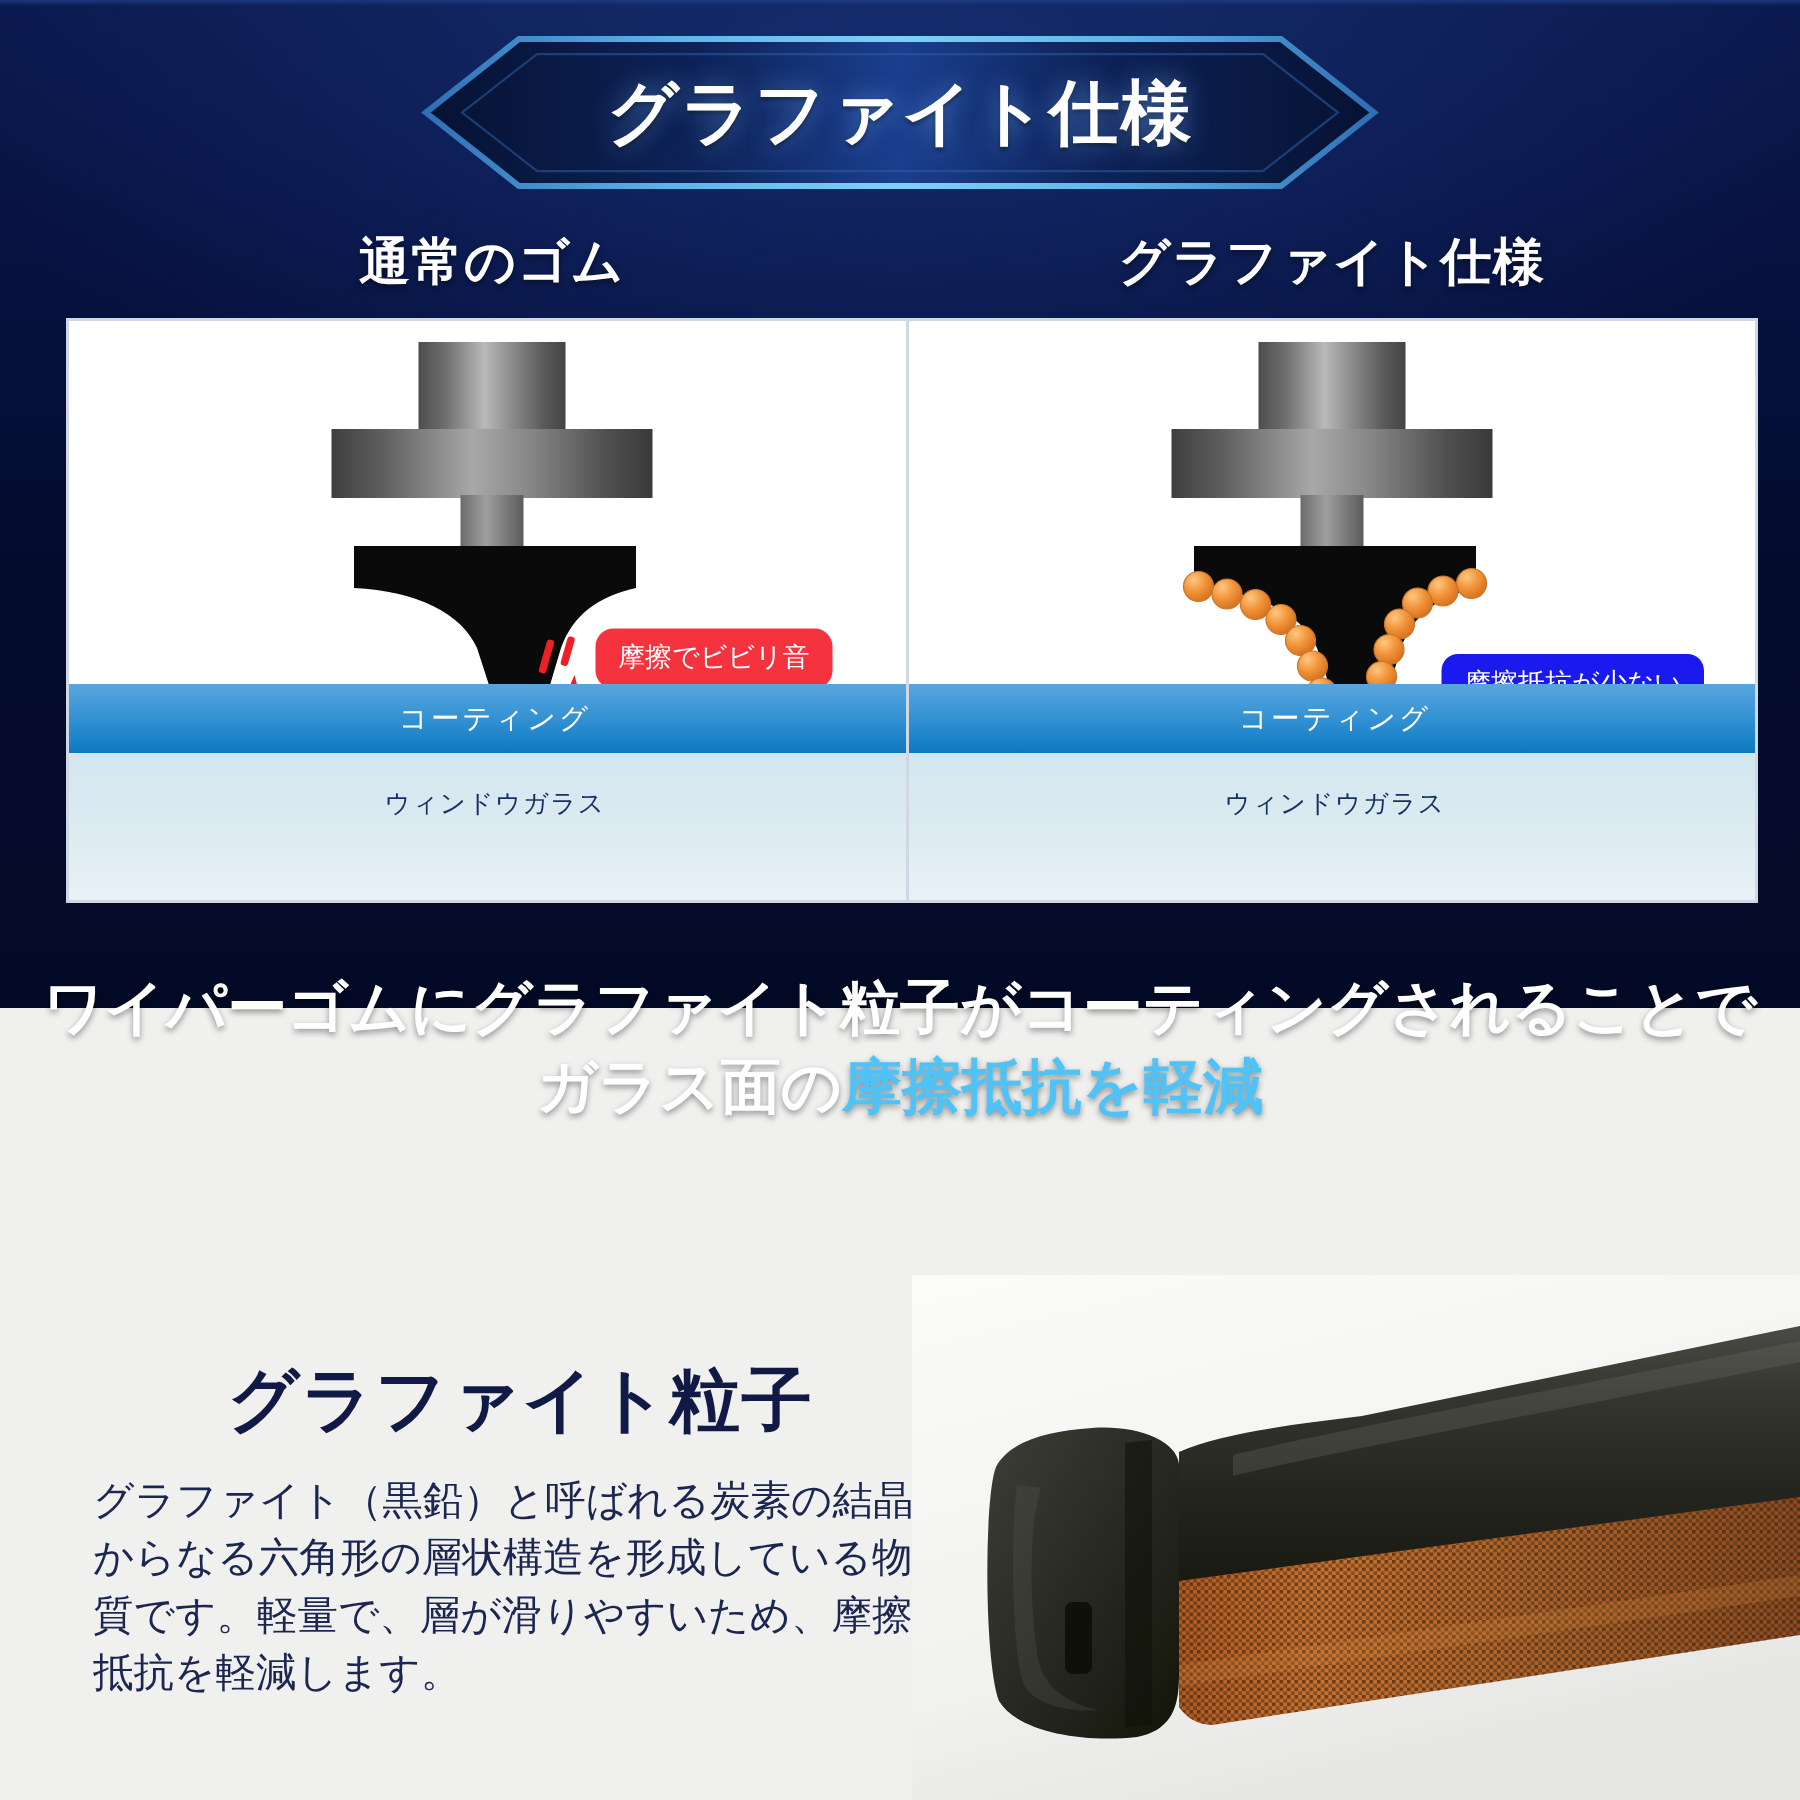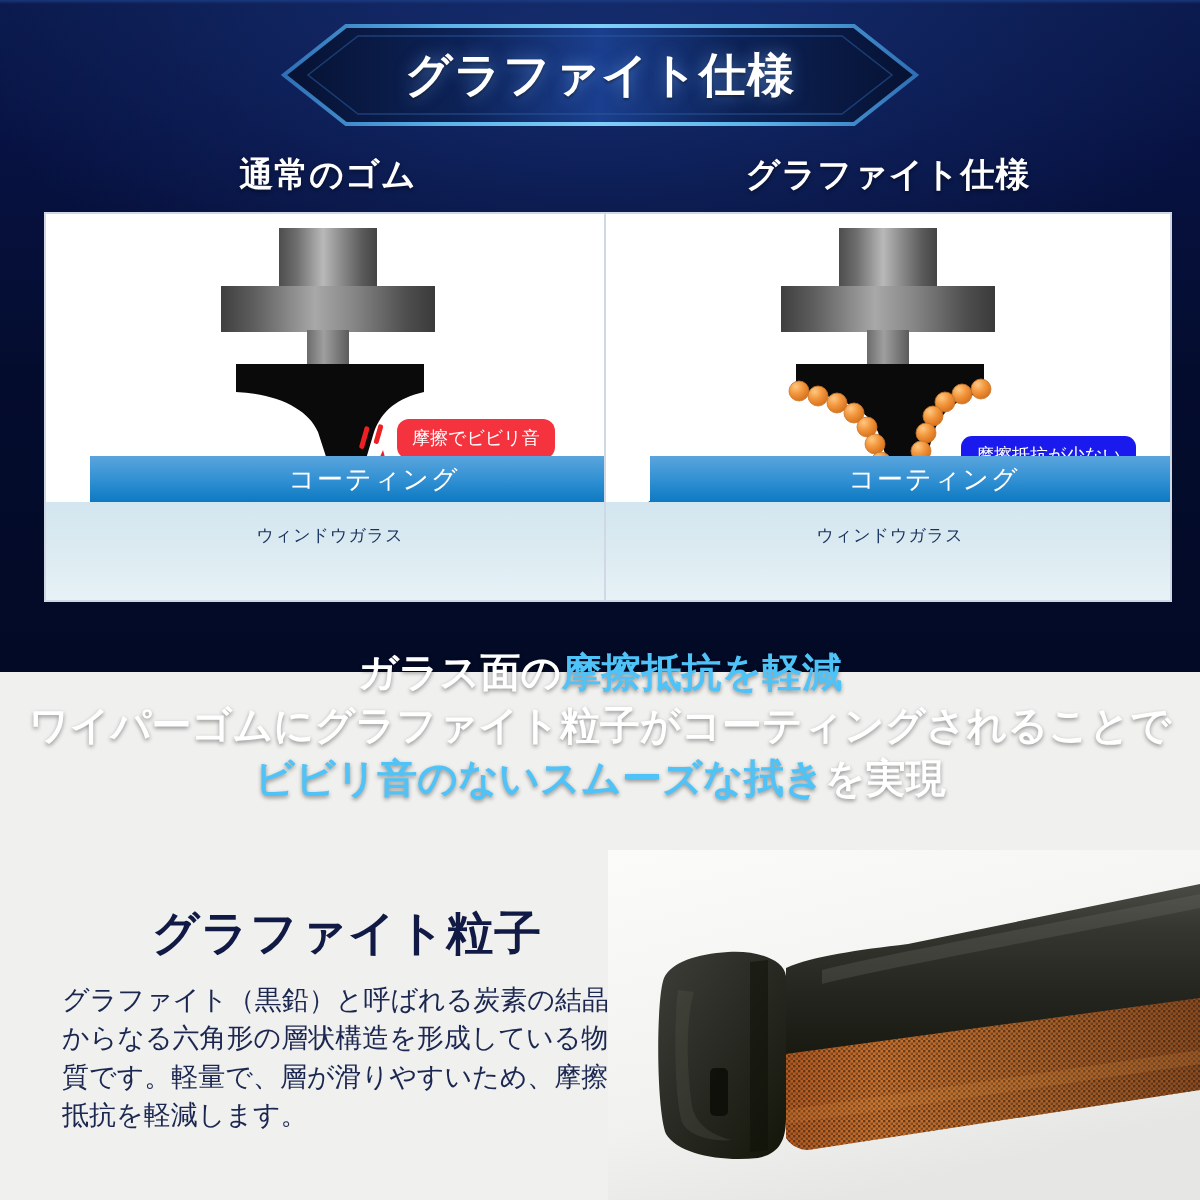--- a/index.html
+++ b/index.html
@@ -68,21 +68,21 @@
     top:116px; width:42px; height:36px;
     background:linear-gradient(90deg,#6b6b6b 0%,#9f9f9f 40%,#7d7d7d 70%,#5c5c5c 100%);
   }
   .blade-svg { position:absolute; left:0; top:0; width:568px; height:390px; }
 
   
   .coating {
     position:absolute; left:0; bottom:98px; width:568px; height:46px;
     background:linear-gradient(180deg,#5aa5dd 0%,#2f8fd2 55%,#0d79c2 100%);
     display:flex; align-items:center; justify-content:center;
-    color:#ffffff; font-size:26px; letter-spacing:2px;margin-left:44px;
+    color:#ffffff; font-size:19px; letter-spacing:2px;
   }
   .glass {
     position:absolute; left:0; bottom:0; width:568px; height:98px;
     background:linear-gradient(180deg,#d3e6ef 0%,#dbeaf1 45%,#e7f2f6 100%);
     display:flex; align-items:flex-start; justify-content:center;
     color:#17305f; font-size:17px; letter-spacing:1px; padding-top:22px;
   }
 
   
   .badge {
@@ -279,27 +279,24 @@
           <div class="callout-text">グラファイト粒子</div>
         </div>
 
         <div class="coating">コーティング</div>
         <div class="glass">ウィンドウガラス</div>
       </div>
     </div>
 
     <div class="summary">
       <div class="line">
-        <span class="tw">ガラス面の</span><span class="tc">摩擦抵抗を軽減</span>
-      </div>
-      <div class="line">
         <span class="tw">ワイパーゴムにグラファイト粒子がコーティングされることで</span>
       </div>
       <div class="line">
-        <span class="tc">ビビリ音のないスムーズな拭き</span><span class="tw">を実現</span>
+        <span class="tw">ガラス面の</span><span class="tc">摩擦抵抗を軽減</span>
       </div>
     </div>
   </div>
 
   <div class="bottom-section">
 
     <div class="bottom-text">
       <div class="bottom-title">グラファイト粒子</div>
       <div class="bottom-body">グラファイト（黒鉛）と呼ばれる炭素の結晶からなる六角形の層状構造を形成している物質です。軽量で、層が滑りやすいため、摩擦抵抗を軽減します。</div>
     </div>

